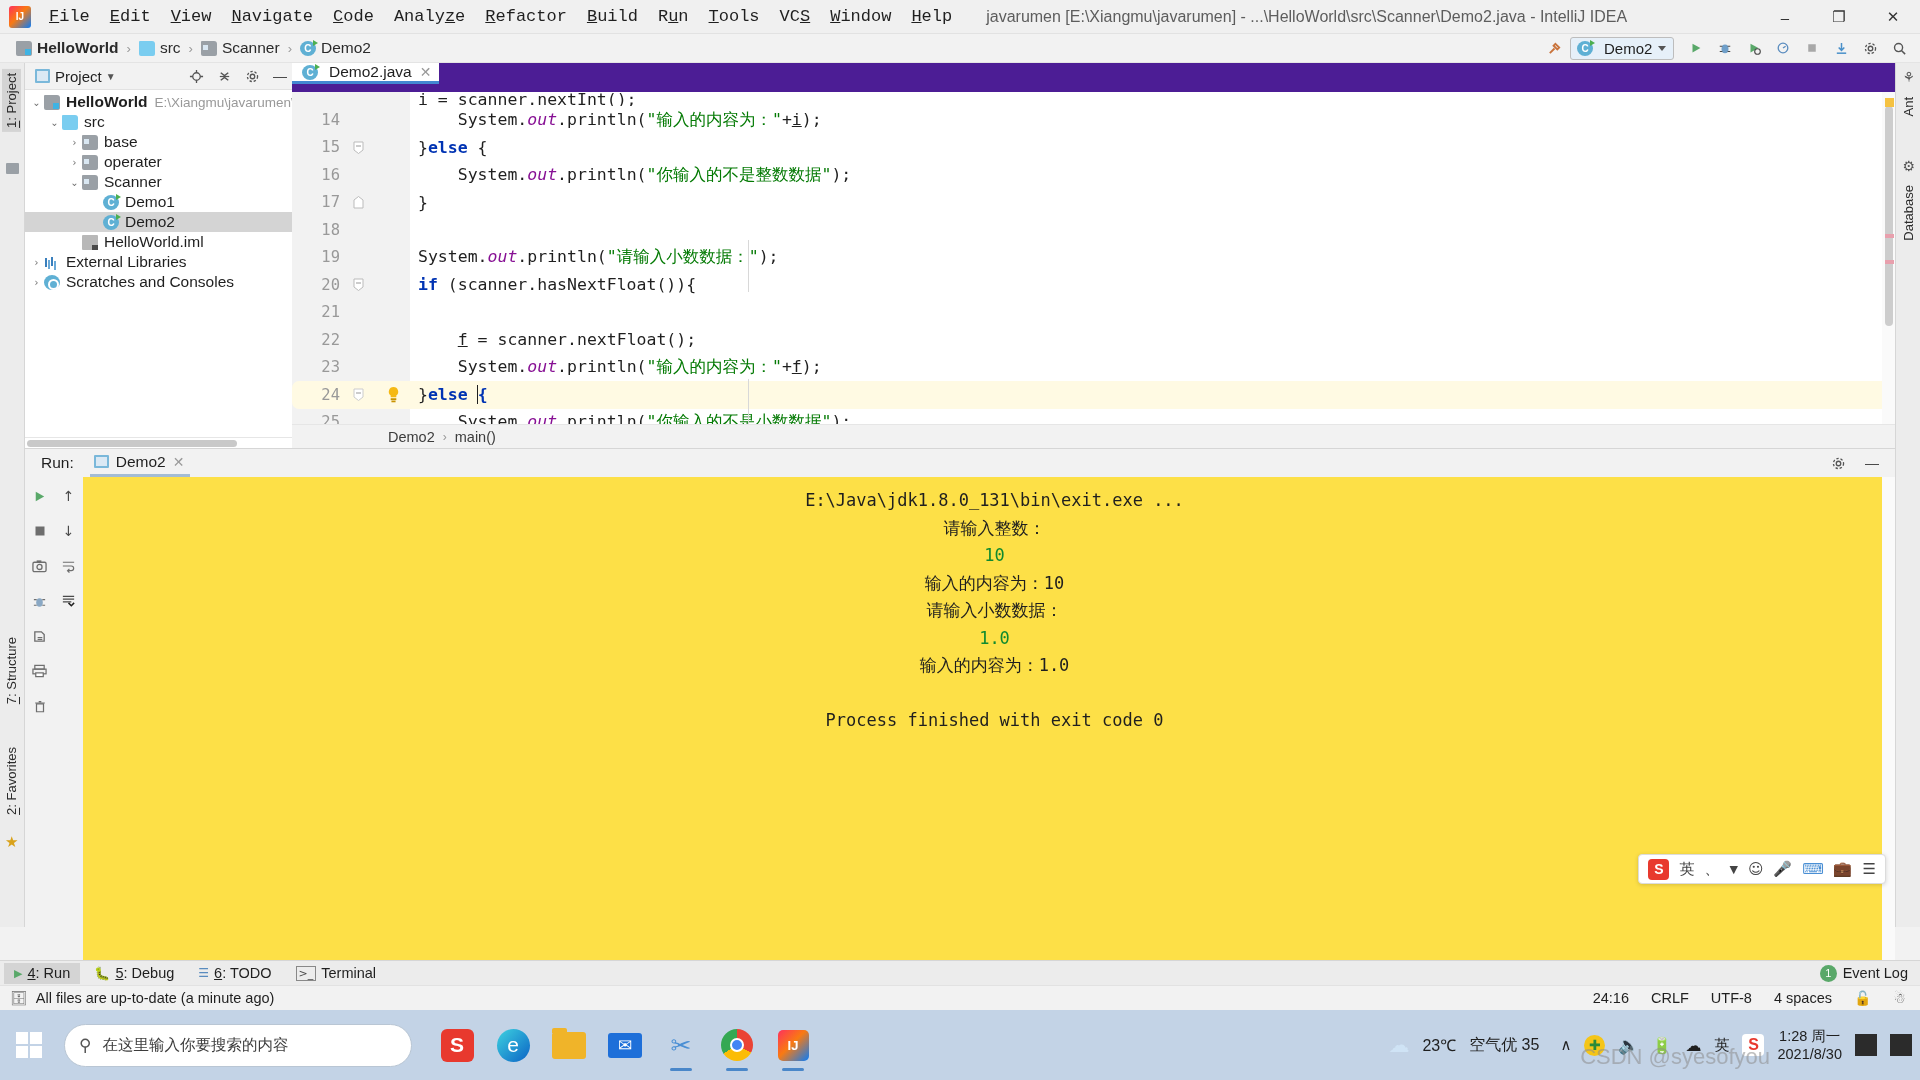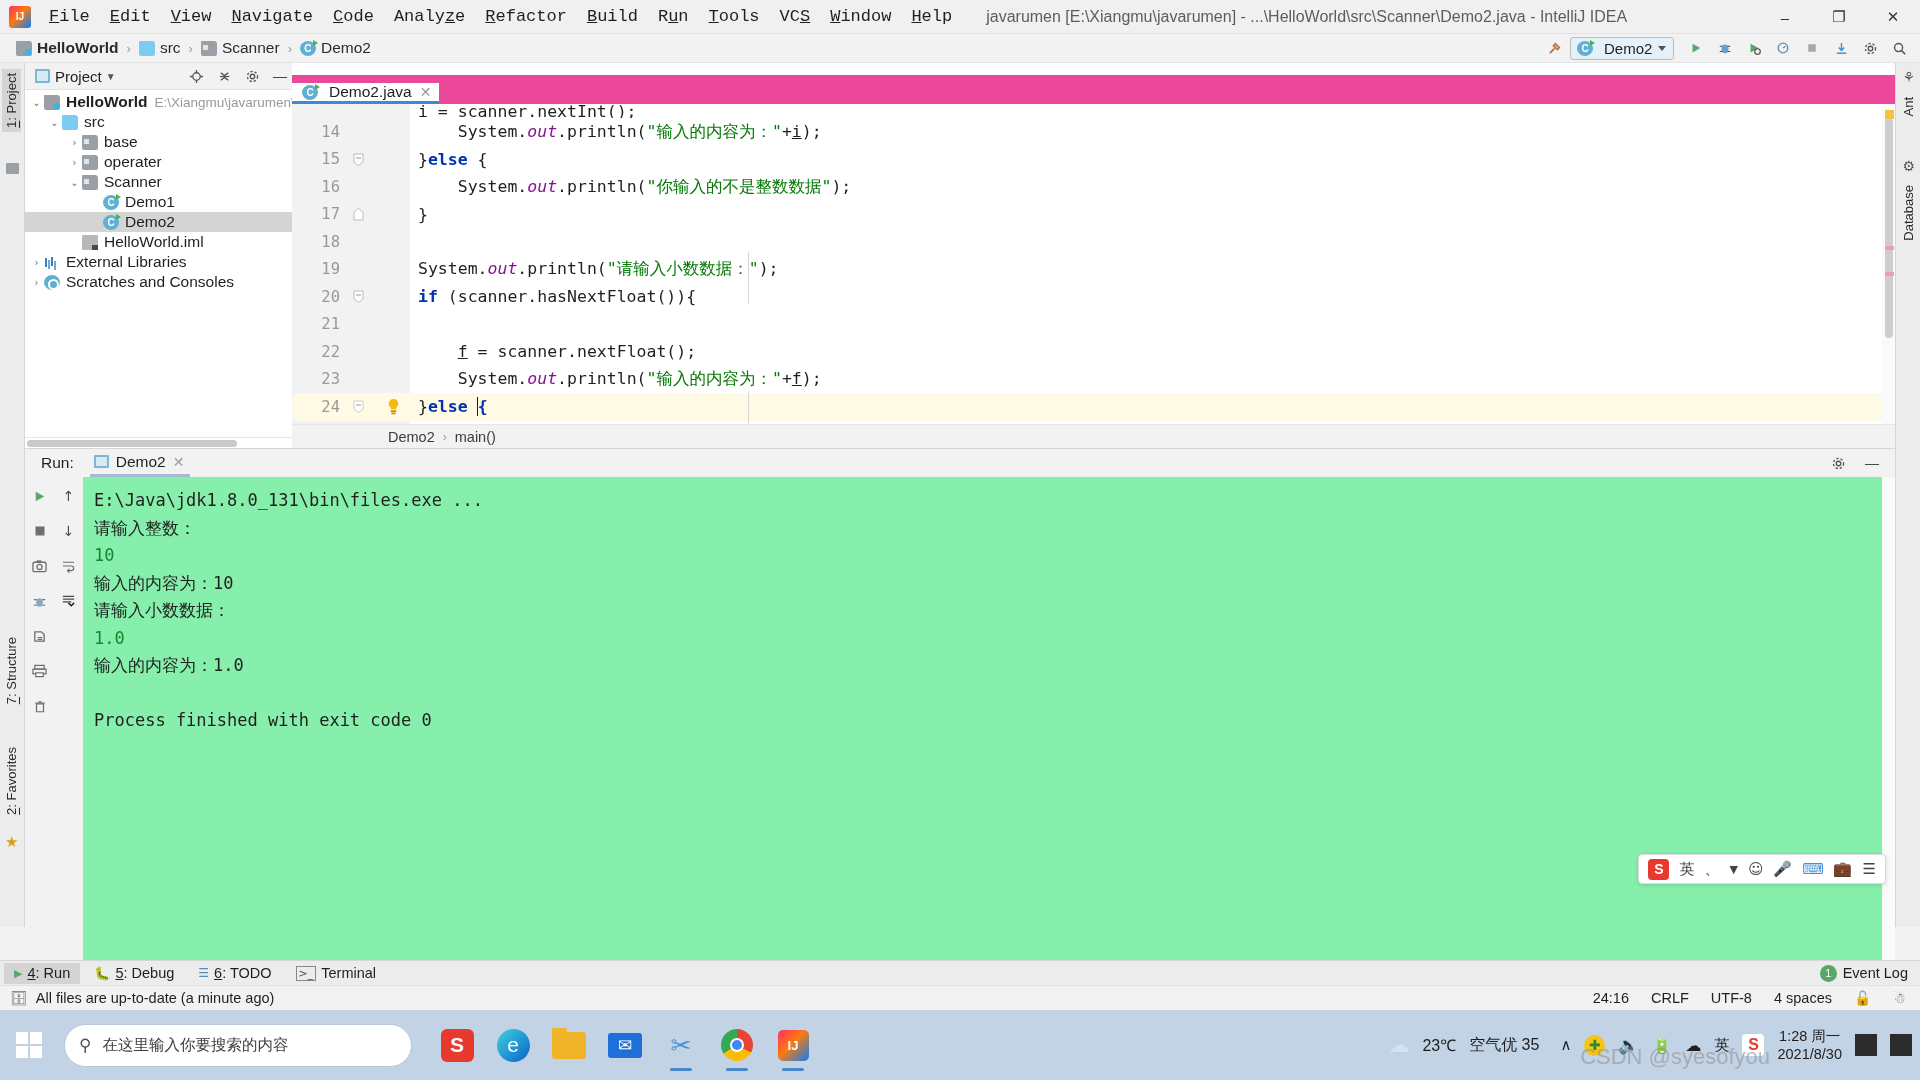--- a/index.html
+++ b/index.html
@@ -170,22 +170,22 @@
     position: absolute; left: 2px; top: 2px; height: 7px; width: 210px;
     background: #c9c9c9; border-radius: 4px;
   }
 
   
   .editor-area {
     position: absolute; left: 292px; top: 63px; right: 25px; height: 385px;
     background: #fff; display: flex; flex-direction: column;
   }
   .tabbar {
-    height: 29px; background: #ec4899; display: flex; align-items: flex-end;
-    flex: none; position: relative; margin-top: 12px;
+    height: 29px; background: #4c1d95; display: flex; align-items: flex-start;
+    flex: none; position: relative;
   }
   .etab {
     display: flex; align-items: center; gap: 6px; padding: 0 8px 0 10px;
     background: #fff; border-bottom: 3px solid #4387d2; font-size: 15.5px;
     color: #1f1f1f;
   }
   .etab .close { color: #999; font-size: 14px; margin-left: 2px; }
   .editor-body { flex: 1; position: relative; overflow: hidden; background: #fff; }
   .gutter {
     position: absolute; left: 0; top: 0; bottom: 0; width: 118px;
@@ -235,22 +235,22 @@
   .breadcrumb-bottom {
     height: 24px; background: #f2f2f2; display: flex; align-items: center;
     font-size: 14.5px; color: #3c3c3c; padding-left: 96px; flex: none;
     border-top: 1px solid #e6e6e6;
   }
   .breadcrumb-bottom .sep { color:#9a9a9a; margin: 0 8px; font-size: 12px; }
 
   
   .runpanel {
     position: absolute; left: 25px; top: 448px; right: 25px; height: 527px;
-    background: #86efac; border-top: 1px solid #d6d6d6;
-    display: flex; flex-direction: column;
+    background: #fde047; border-top: 1px solid #d6d6d6;
+    display: flex; flex-direction: column; text-align: center;
   }
   .run-head {
     height: 28px; background: #f2f2f2; display: flex; align-items: center;
     padding: 0 6px; flex: none;
   }
   .run-label { font-size: 15.5px; color: #1f1f1f; margin-left: 10px; margin-right: 16px; }
   .run-tab {
     display: flex; align-items: center; gap: 7px; font-size: 15.5px; color: #1f1f1f;
     padding: 3px 6px 3px 4px; border-bottom: 3px solid #a3bcd4;
   }
@@ -793,21 +793,21 @@
           <div class="rg-btn">
             <svg width="15" height="14" viewBox="0 0 16 14">
                 <path d="M2 2h12M2 5h12M2 8h9" stroke="#4a4a4a" stroke-width="1.3"></path>
                 <path d="M8 9l3 3 3-3" stroke="#1f1f1f" stroke-width="1.6" fill="none"></path>
               </svg>
           </div>
         </div>
       </div>
 
       <div class="console">
-        <div class="cline"><span class="cmd">E:\Java\jdk1.8.0_131\bin\files.exe ...</span></div>
+        <div class="cline"><span class="cmd">E:\Java\jdk1.8.0_131\bin\exit.exe ...</span></div>
         <div class="cline">请输入整数：</div>
         <div class="cline echo">10</div>
         <div class="cline">输入的内容为：10</div>
         <div class="cline">请输入小数数据：</div>
         <div class="cline echo">1.0</div>
         <div class="cline">输入的内容为：1.0</div>
         <div class="cline">&nbsp;</div>
         <div class="cline done">Process finished with exit code 0</div>
         <div class="console-scroll"></div>
       </div>

